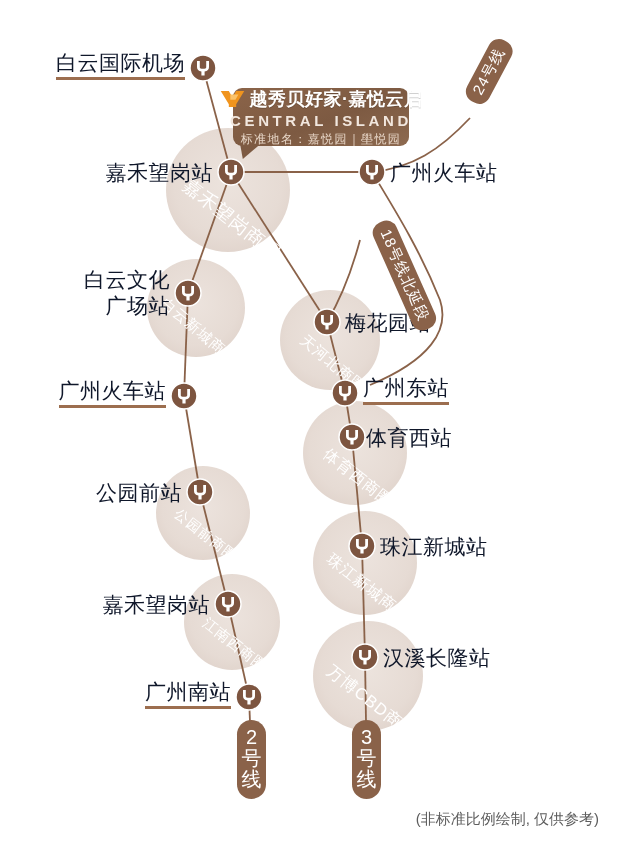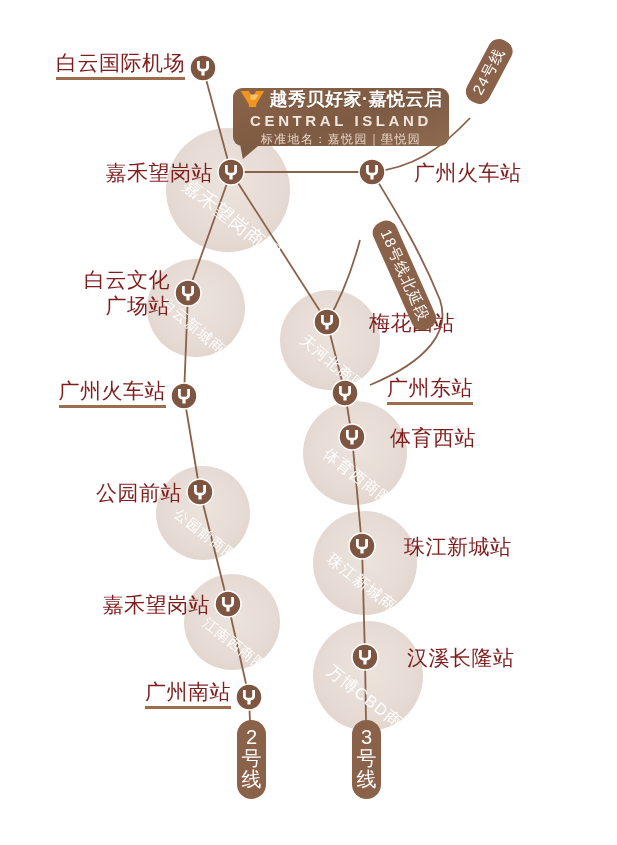--- a/index.html
+++ b/index.html
@@ -23,45 +23,44 @@
     left: 0;
     top: 0;
     width: 617px;
     height: 845px;
   }
 
   
   .st-label {
     position: absolute;
     font-size: 21px;
-    color: #7f1d1d;
+    color: #0f172a;
     font-family: "Liberation Sans", "DejaVu Sans", sans-serif;
     white-space: nowrap;
     letter-spacing: 0.5px;
     line-height: 25px;
-    margin-left: 24px;
   }
   .st-label.right { text-align: left; }
   .st-label.left  { text-align: right; }
   .st-label.underline::after {
     content: "";
     display: block;
     height: 3px;
     background: #9c6e4f;
     margin-top: 2px;
     width: 100%;
   }
   .st-label.two-line { line-height: 26px; }
 
   
   #logo-card {
     position: absolute;
     left: 233px;
     top: 88px;
-    width: 216px;
+    width: 176px;
     height: 58px;
     border-radius: 9px;
     background: linear-gradient(160deg, #8b6449 0%, #7d5a42 55%, #8d6a50 100%);
     box-sizing: border-box;
     padding: 6px 8px 5px 8px;
     display: flex;
     flex-direction: column;
     align-items: center;
     justify-content: center;
   }
@@ -321,13 +320,14 @@
         <span>号</span>
         <span>线</span>
       </div>
       <div class="line-pill pill-v" style="left: 352px; top: 720px;">
         <span>3</span>
         <span>号</span>
         <span>线</span>
       </div>
     </div>
 
+  <div id="footer-note">(非标准比例绘制, 仅供参考)</div>
 </div>
 
 </body></html>

